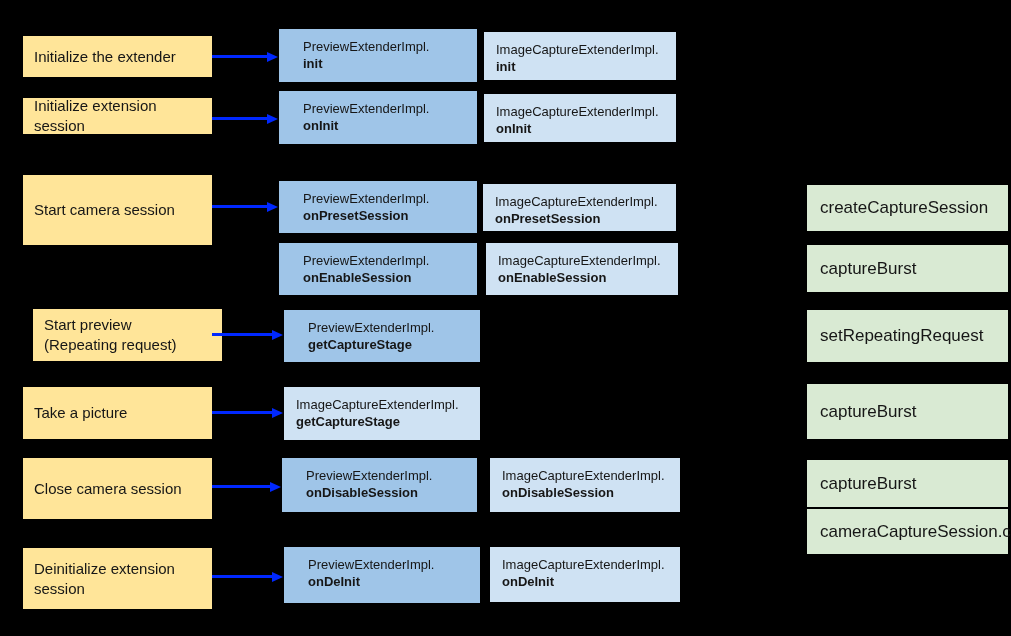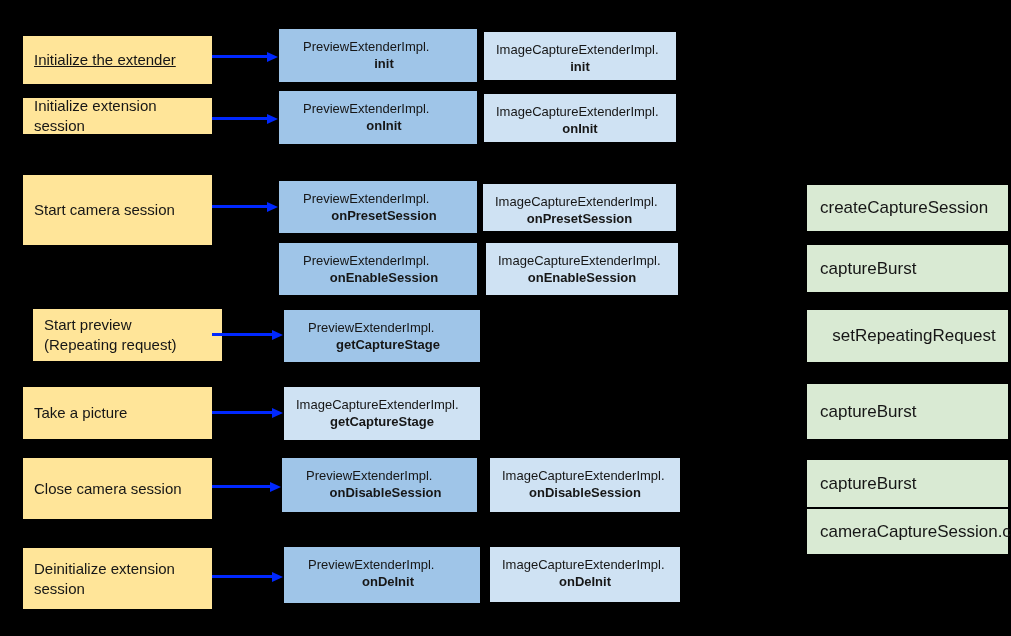--- a/index.html
+++ b/index.html
@@ -33,21 +33,21 @@
     display:flex;align-items:center;
     padding-left:11px;padding-right:8px;
     font-size:15px;line-height:20px;
     white-space:pre-line;
   }
   .method{
     padding:9px 12px;
     font-size:13px;line-height:17px;
   }
   .method .cls{display:block;}
-  .method .name{display:block;font-weight:bold;text-align:center;}
+  .method .name{display:block;font-weight:bold;}
   .preview{background:var(--preview-fill);padding-left:24px;}
   .imagecapture{background:var(--image-capture-fill);}
   .api{
     background:var(--camera2-fill);
     display:flex;align-items:center;
     padding-left:13px;
     font-size:17px;
   }
   .arrow{
     position:absolute;
@@ -62,21 +62,21 @@
     border-left:11px solid var(--arrow);
     border-top:5.5px solid transparent;
     border-bottom:5.5px solid transparent;
   }
 </style>
 </head>
 <body>
 
 <div class="canvas">
 
-  <div class="box step" style="left:23px;top:36px;width:189px;height:48px;text-decoration:underline;">Initialize the extender</div>
+  <div class="box step" style="left:23px;top:36px;width:189px;height:41px;">Initialize the extender</div>
   <div class="box step" style="left:23px;top:98px;width:189px;height:36px;">Initialize extension
 session</div>
   <div class="box step" style="left:23px;top:175px;width:189px;height:70px;">Start camera session</div>
   <div class="box step" style="left:33px;top:309px;width:189px;height:52px;">Start preview
 (Repeating request)</div>
   <div class="box step" style="left:23px;top:458px;width:189px;height:61px;">Close camera session</div>
   <div class="box step" style="left:23px;top:387px;width:189px;height:52px;">Take a picture</div>
   <div class="box step" style="left:23px;top:548px;width:189px;height:61px;">Deinitialize extension
 session</div>
 
@@ -145,21 +145,21 @@
     <span class="cls">ImageCaptureExtenderImpl.</span>
     <span class="name">onDeInit</span>
   </div>
 
   <div class="box api" style="left:807px;top:185px;width:201px;height:46px;">
     <span>createCaptureSession</span>
   </div>
   <div class="box api" style="left:807px;top:245px;width:201px;height:47px;">
     <span>captureBurst</span>
   </div>
-  <div class="box api" style="left:807px;top:310px;width:201px;height:52px;justify-content:center;">
+  <div class="box api" style="left:807px;top:310px;width:201px;height:52px;">
     <span>setRepeatingRequest</span>
   </div>
   <div class="box api" style="left:807px;top:384px;width:201px;height:55px;">
     <span>captureBurst</span>
   </div>
   <div class="box api" style="left:807px;top:460px;width:201px;height:47px;">
     <span>captureBurst</span>
   </div>
   <div class="box api" style="left:807px;top:509px;width:201px;height:45px;">
     <span>cameraCaptureSession.close</span>

